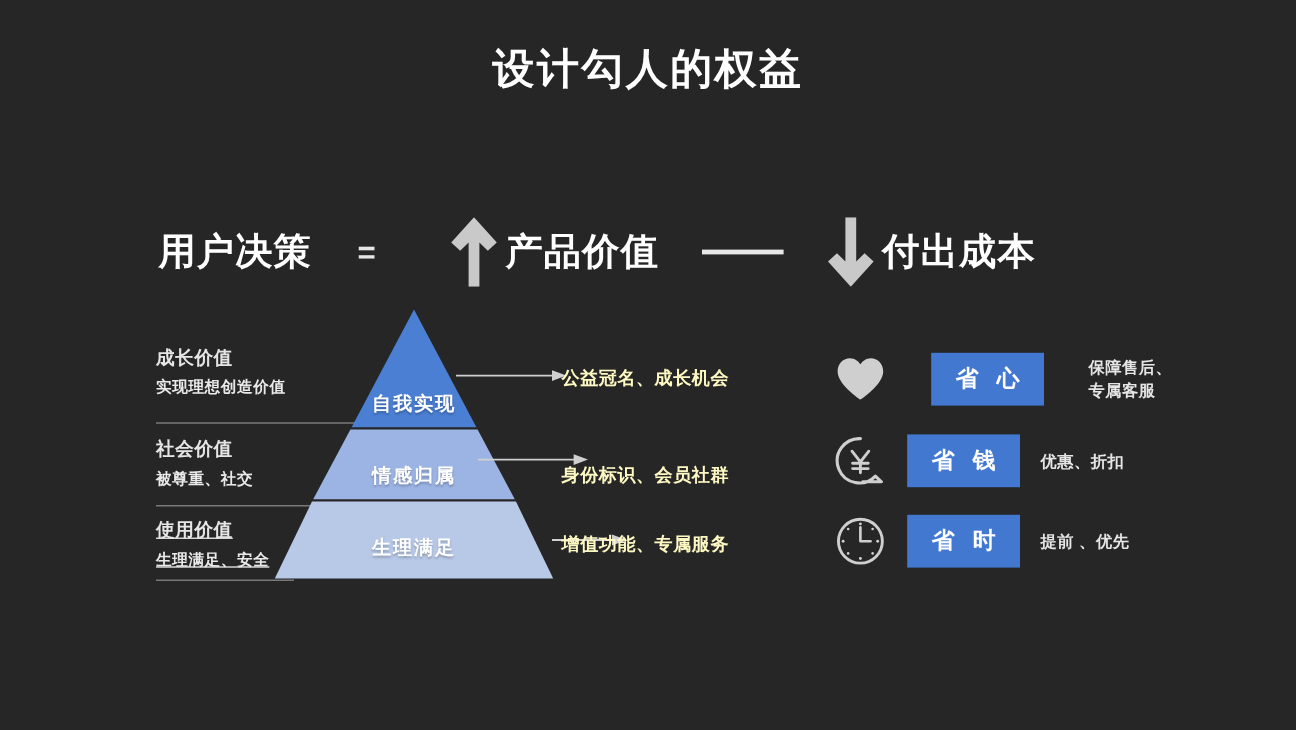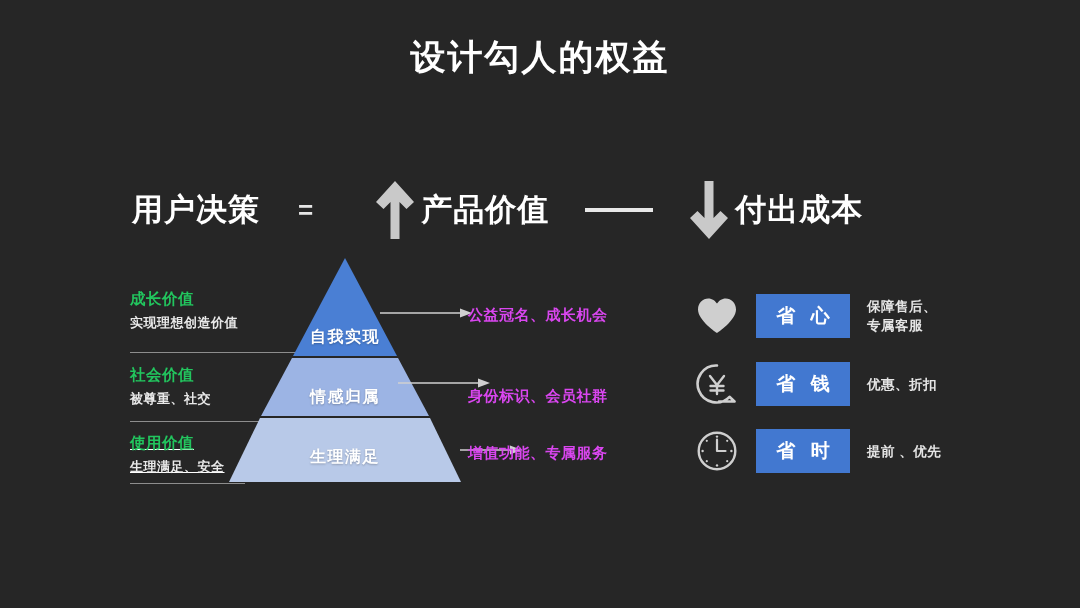--- a/index.html
+++ b/index.html
@@ -86,21 +86,21 @@
     position: absolute;
     left: 0;
     width: 215px;
   }
   .ladder-row.r0 { top: 0px; }
   .ladder-row.r1 { top: 76px; }
   .ladder-row.r2 { top: 144px; text-decoration: underline; }
   .ladder-title {
     font-size: 15.5px;
     font-weight: bold;
-    color: #22c55e;
+    color: #e5e5e5;
     letter-spacing: 0.5px;
     line-height: 22px;
   }
   .ladder-sub {
     font-size: 13px;
     font-weight: bold;
     color: #e9e9e9;
     letter-spacing: 0.5px;
     line-height: 20px;
     margin-top: 3px;
@@ -143,21 +143,21 @@
     position: absolute;
     left: 468px;
     top: 298px;
     width: 185px;
   }
   .outcome {
     position: absolute;
     left: 0;
     font-size: 15px;
     font-weight: bold;
-    color: #d946ef;
+    color: #fef9c3;
     letter-spacing: 0.5px;
     white-space: nowrap;
   }
   .outcome.o0 { top: 8px; }
   .outcome.o1 { top: 78px; margin-top: 11px; }
   .outcome.o2 { top: 146px; }
 
   .arrow-line {
     position: absolute;
     left: 0;
@@ -175,21 +175,21 @@
     top: 288px;
     width: 330px;
   }
   .benefit-row {
     position: absolute;
     left: 0;
     height: 56px;
     display: flex;
     align-items: center;
   }
-  .benefit-row.b0 { top: 0px; }
+  .benefit-row.b0 { top: 0px; gap: 20px; }
   .benefit-row.b1 { top: 68px; }
   .benefit-row.b2 { top: 135px; }
 
   .benefit-icon {
     width: 46px;
     height: 46px;
     flex: none;
     display: flex;
     align-items: center;
     justify-content: center;

